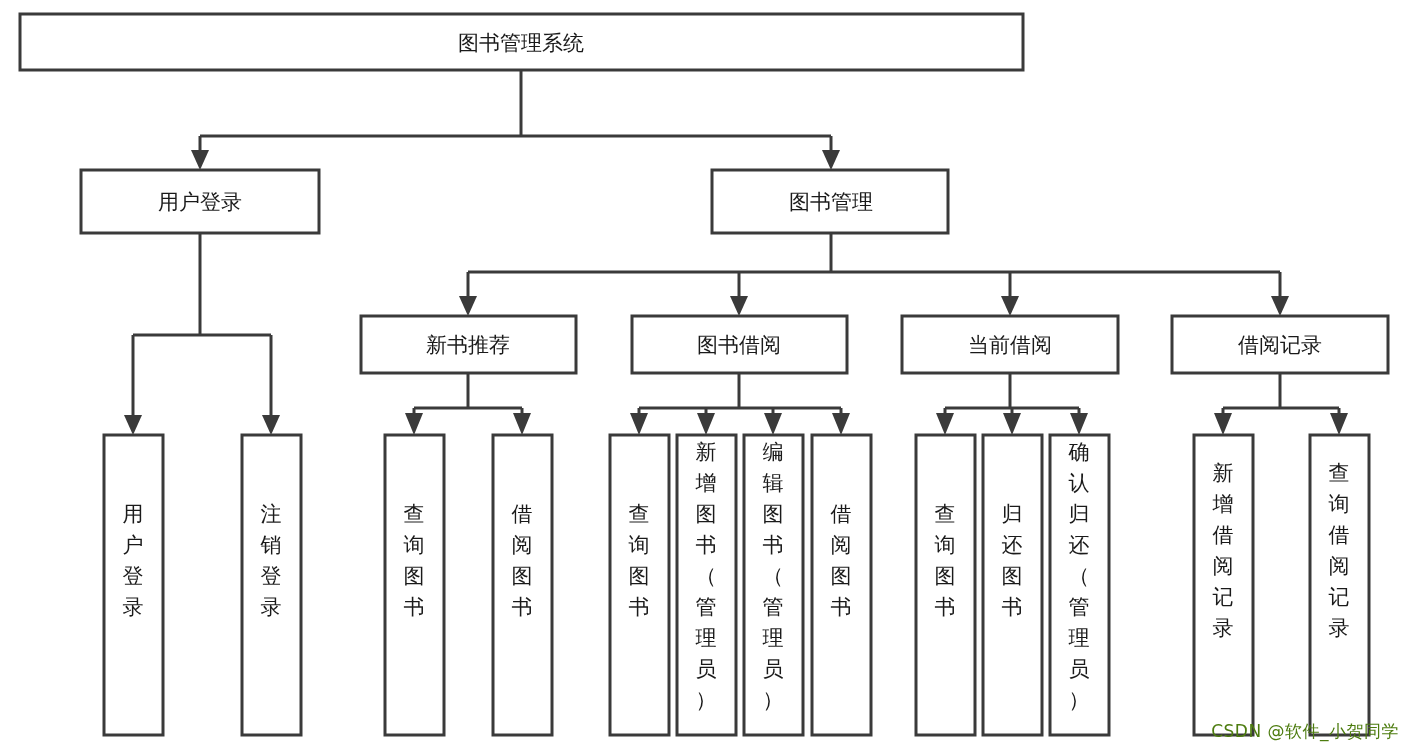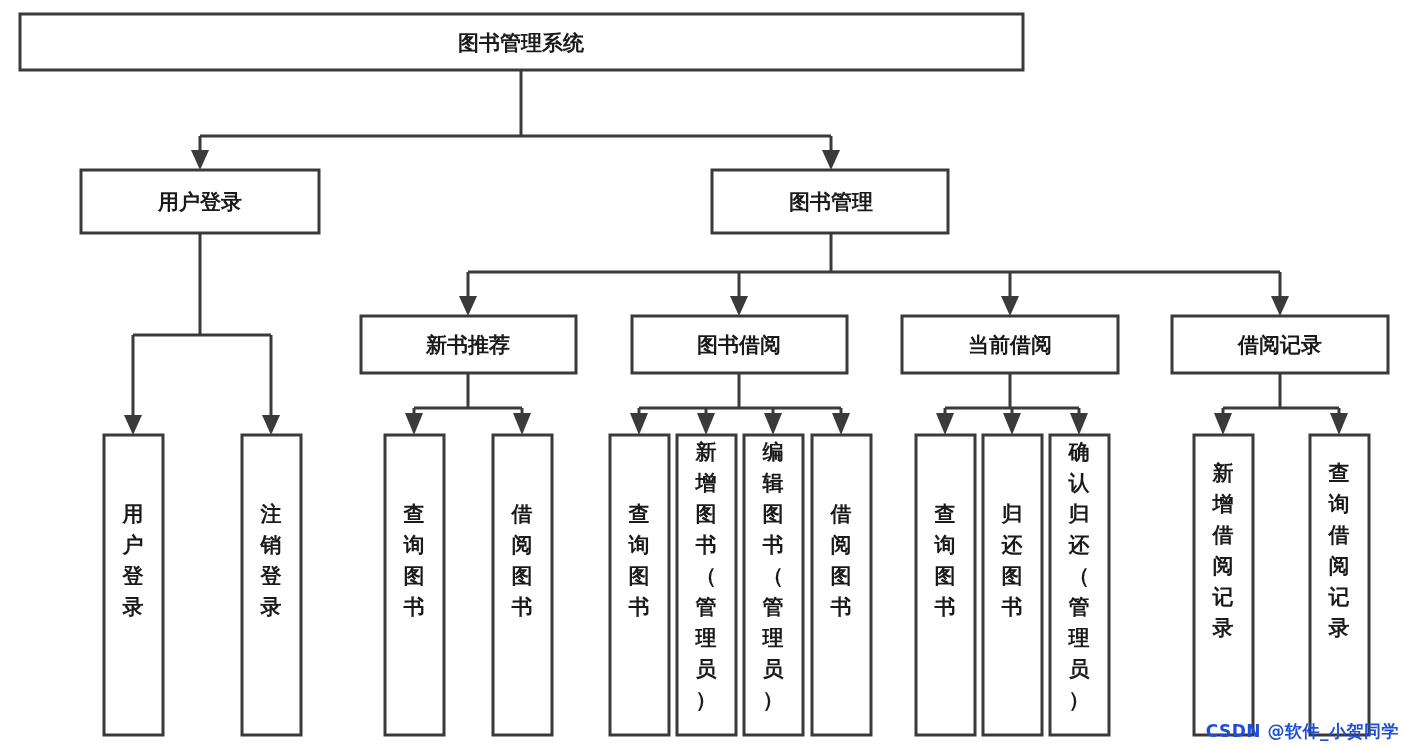--- a/index.html
+++ b/index.html
@@ -11,21 +11,20 @@
     width: 1405px;
     height: 747px;
     overflow: hidden;
     font-family: "DejaVu Sans", "Liberation Sans", sans-serif;
   }
   #diagram-root {
     position: relative;
     width: 1405px;
     height: 747px;
     background: #ffffff;
-    font-weight: bold;
   }
   svg.diagram-canvas {
     position: absolute;
     top: 0;
     left: 0;
     width: 1405px;
     height: 747px;
   }
   .node-box {
     fill: #ffffff;
@@ -54,21 +53,21 @@
     font-size: 21px;
     fill: #1a1a1a;
     text-anchor: middle;
   }
   .watermark-text {
     position: absolute;
     right: 6px;
     bottom: 4px;
     font-family: "DejaVu Sans", "Liberation Sans", sans-serif;
     font-size: 17px;
-    color: #1d4ed8;
+    color: #4d7c0f;
     white-space: nowrap;
     letter-spacing: 0.5px;
     user-select: none;
   }
 </style>
 </head>
 <body>
 
 <div id="diagram-root">
 

